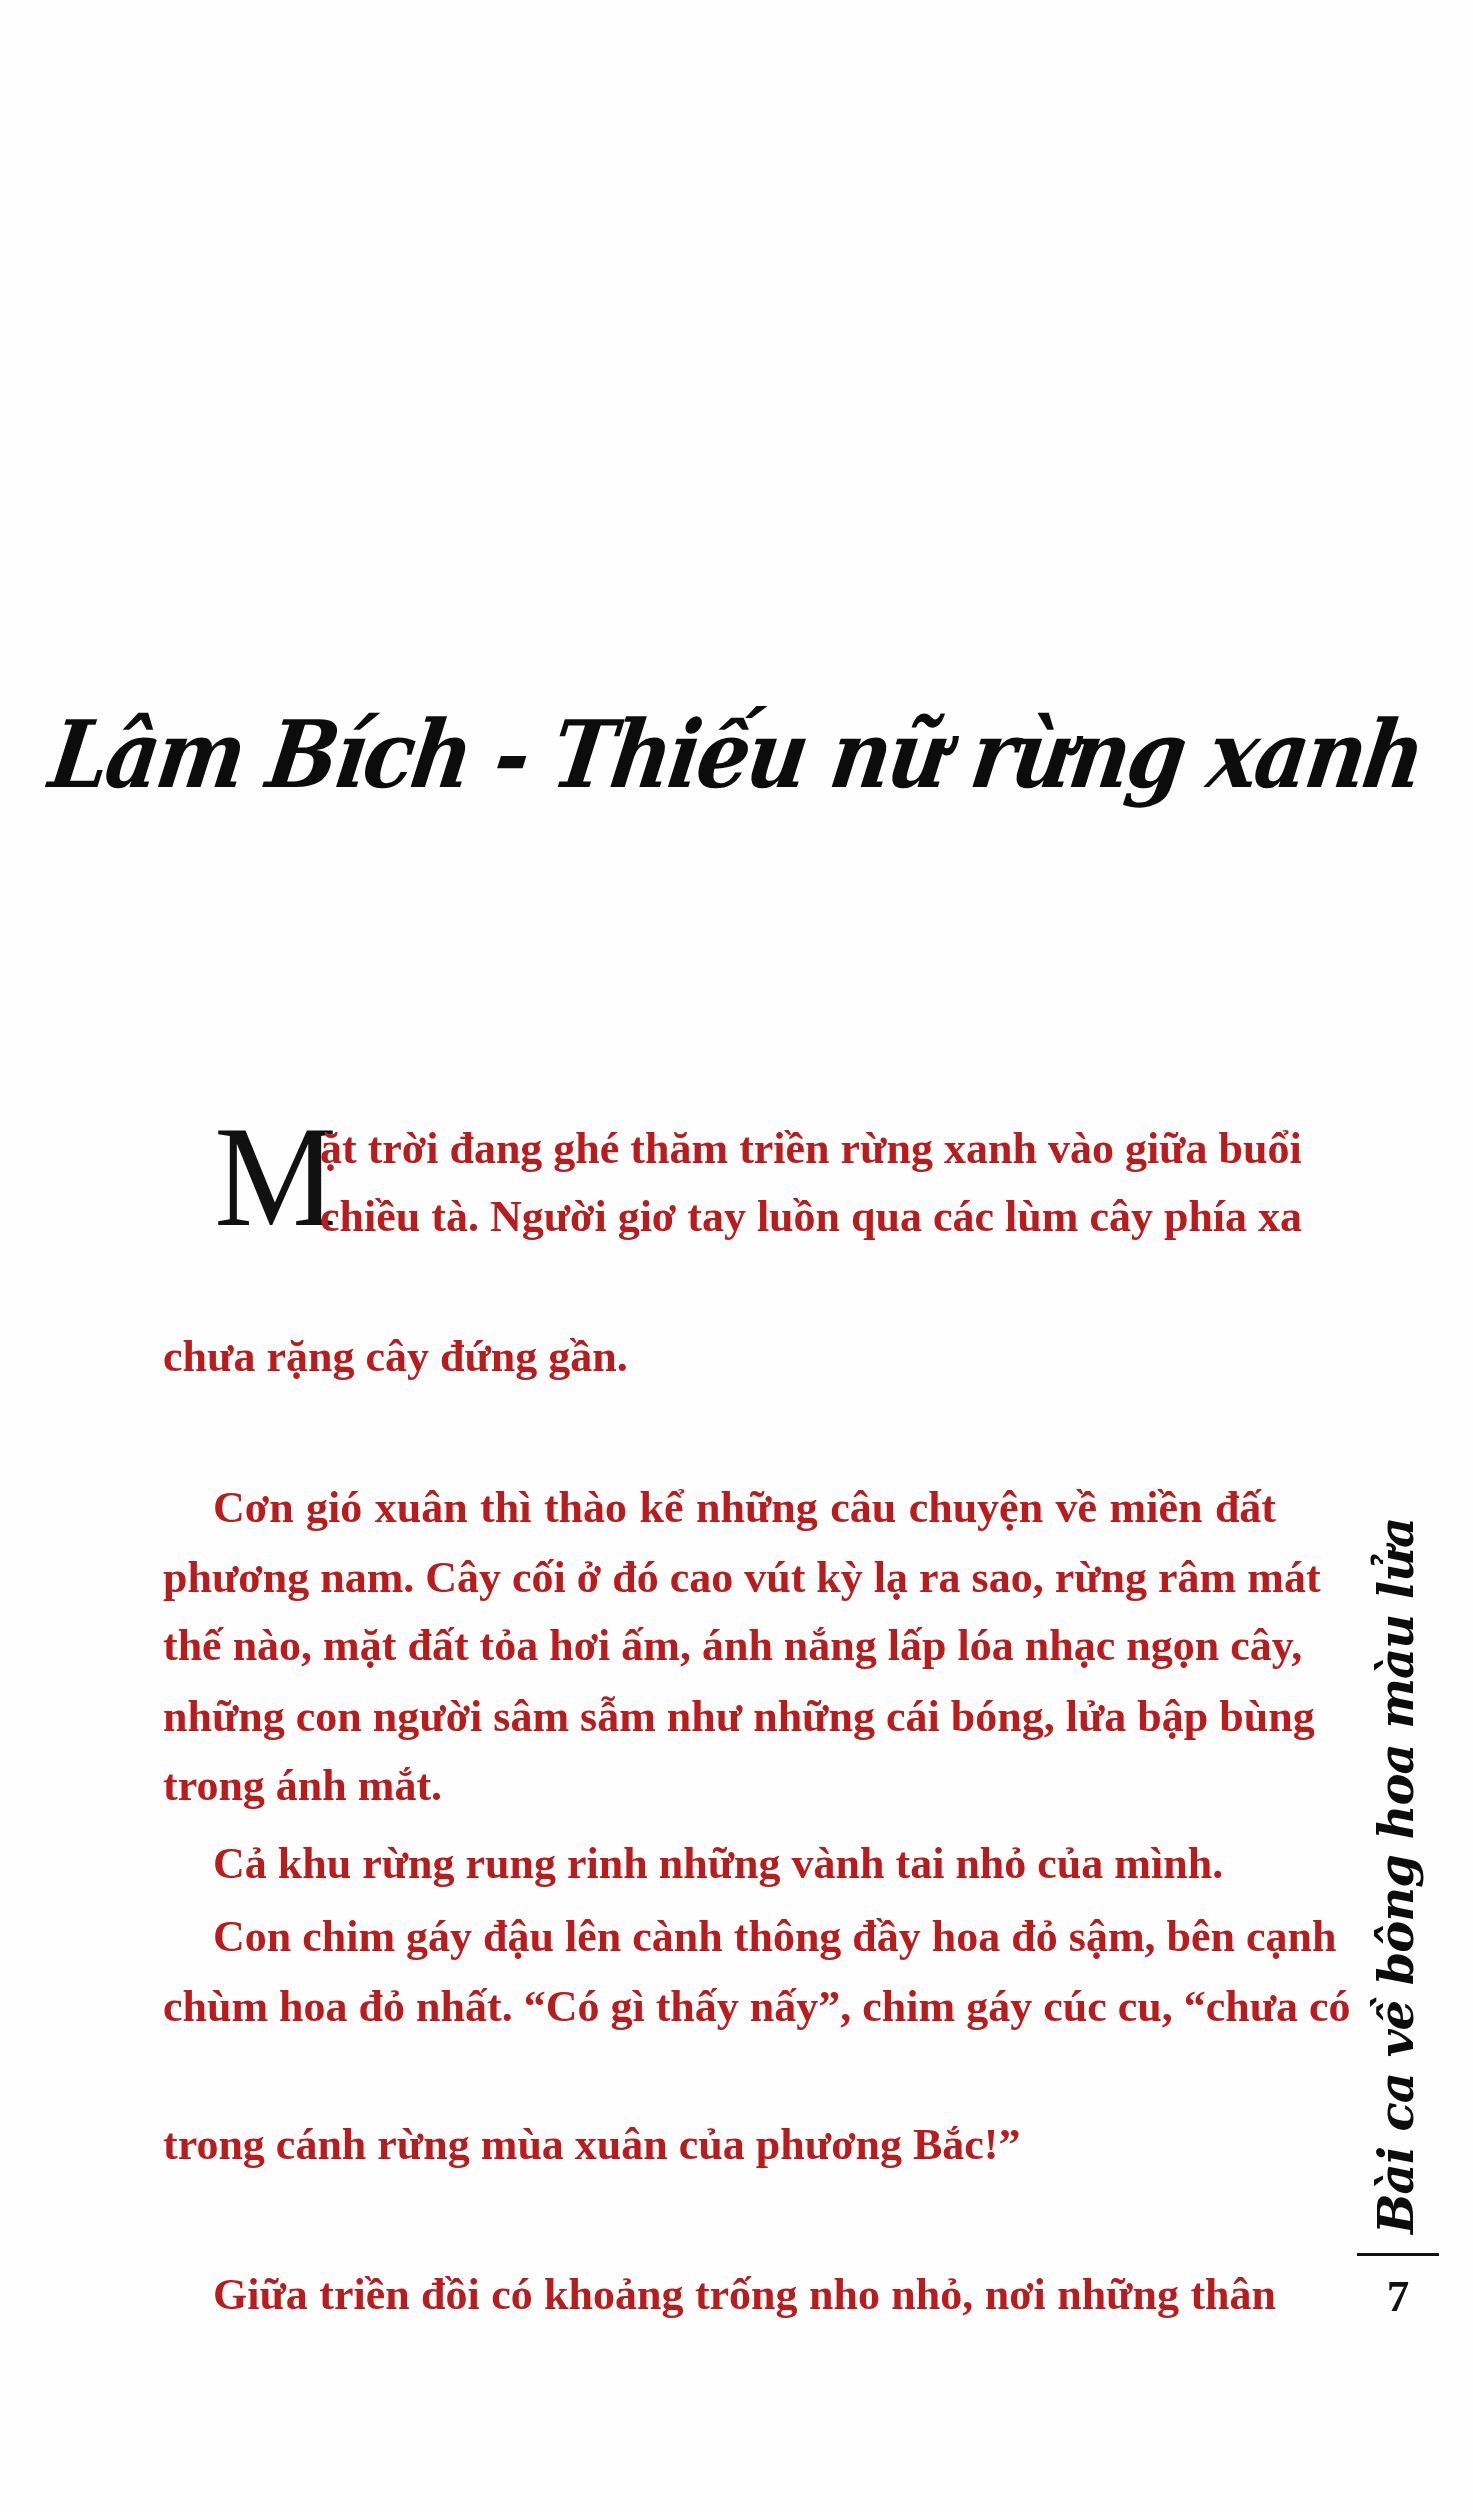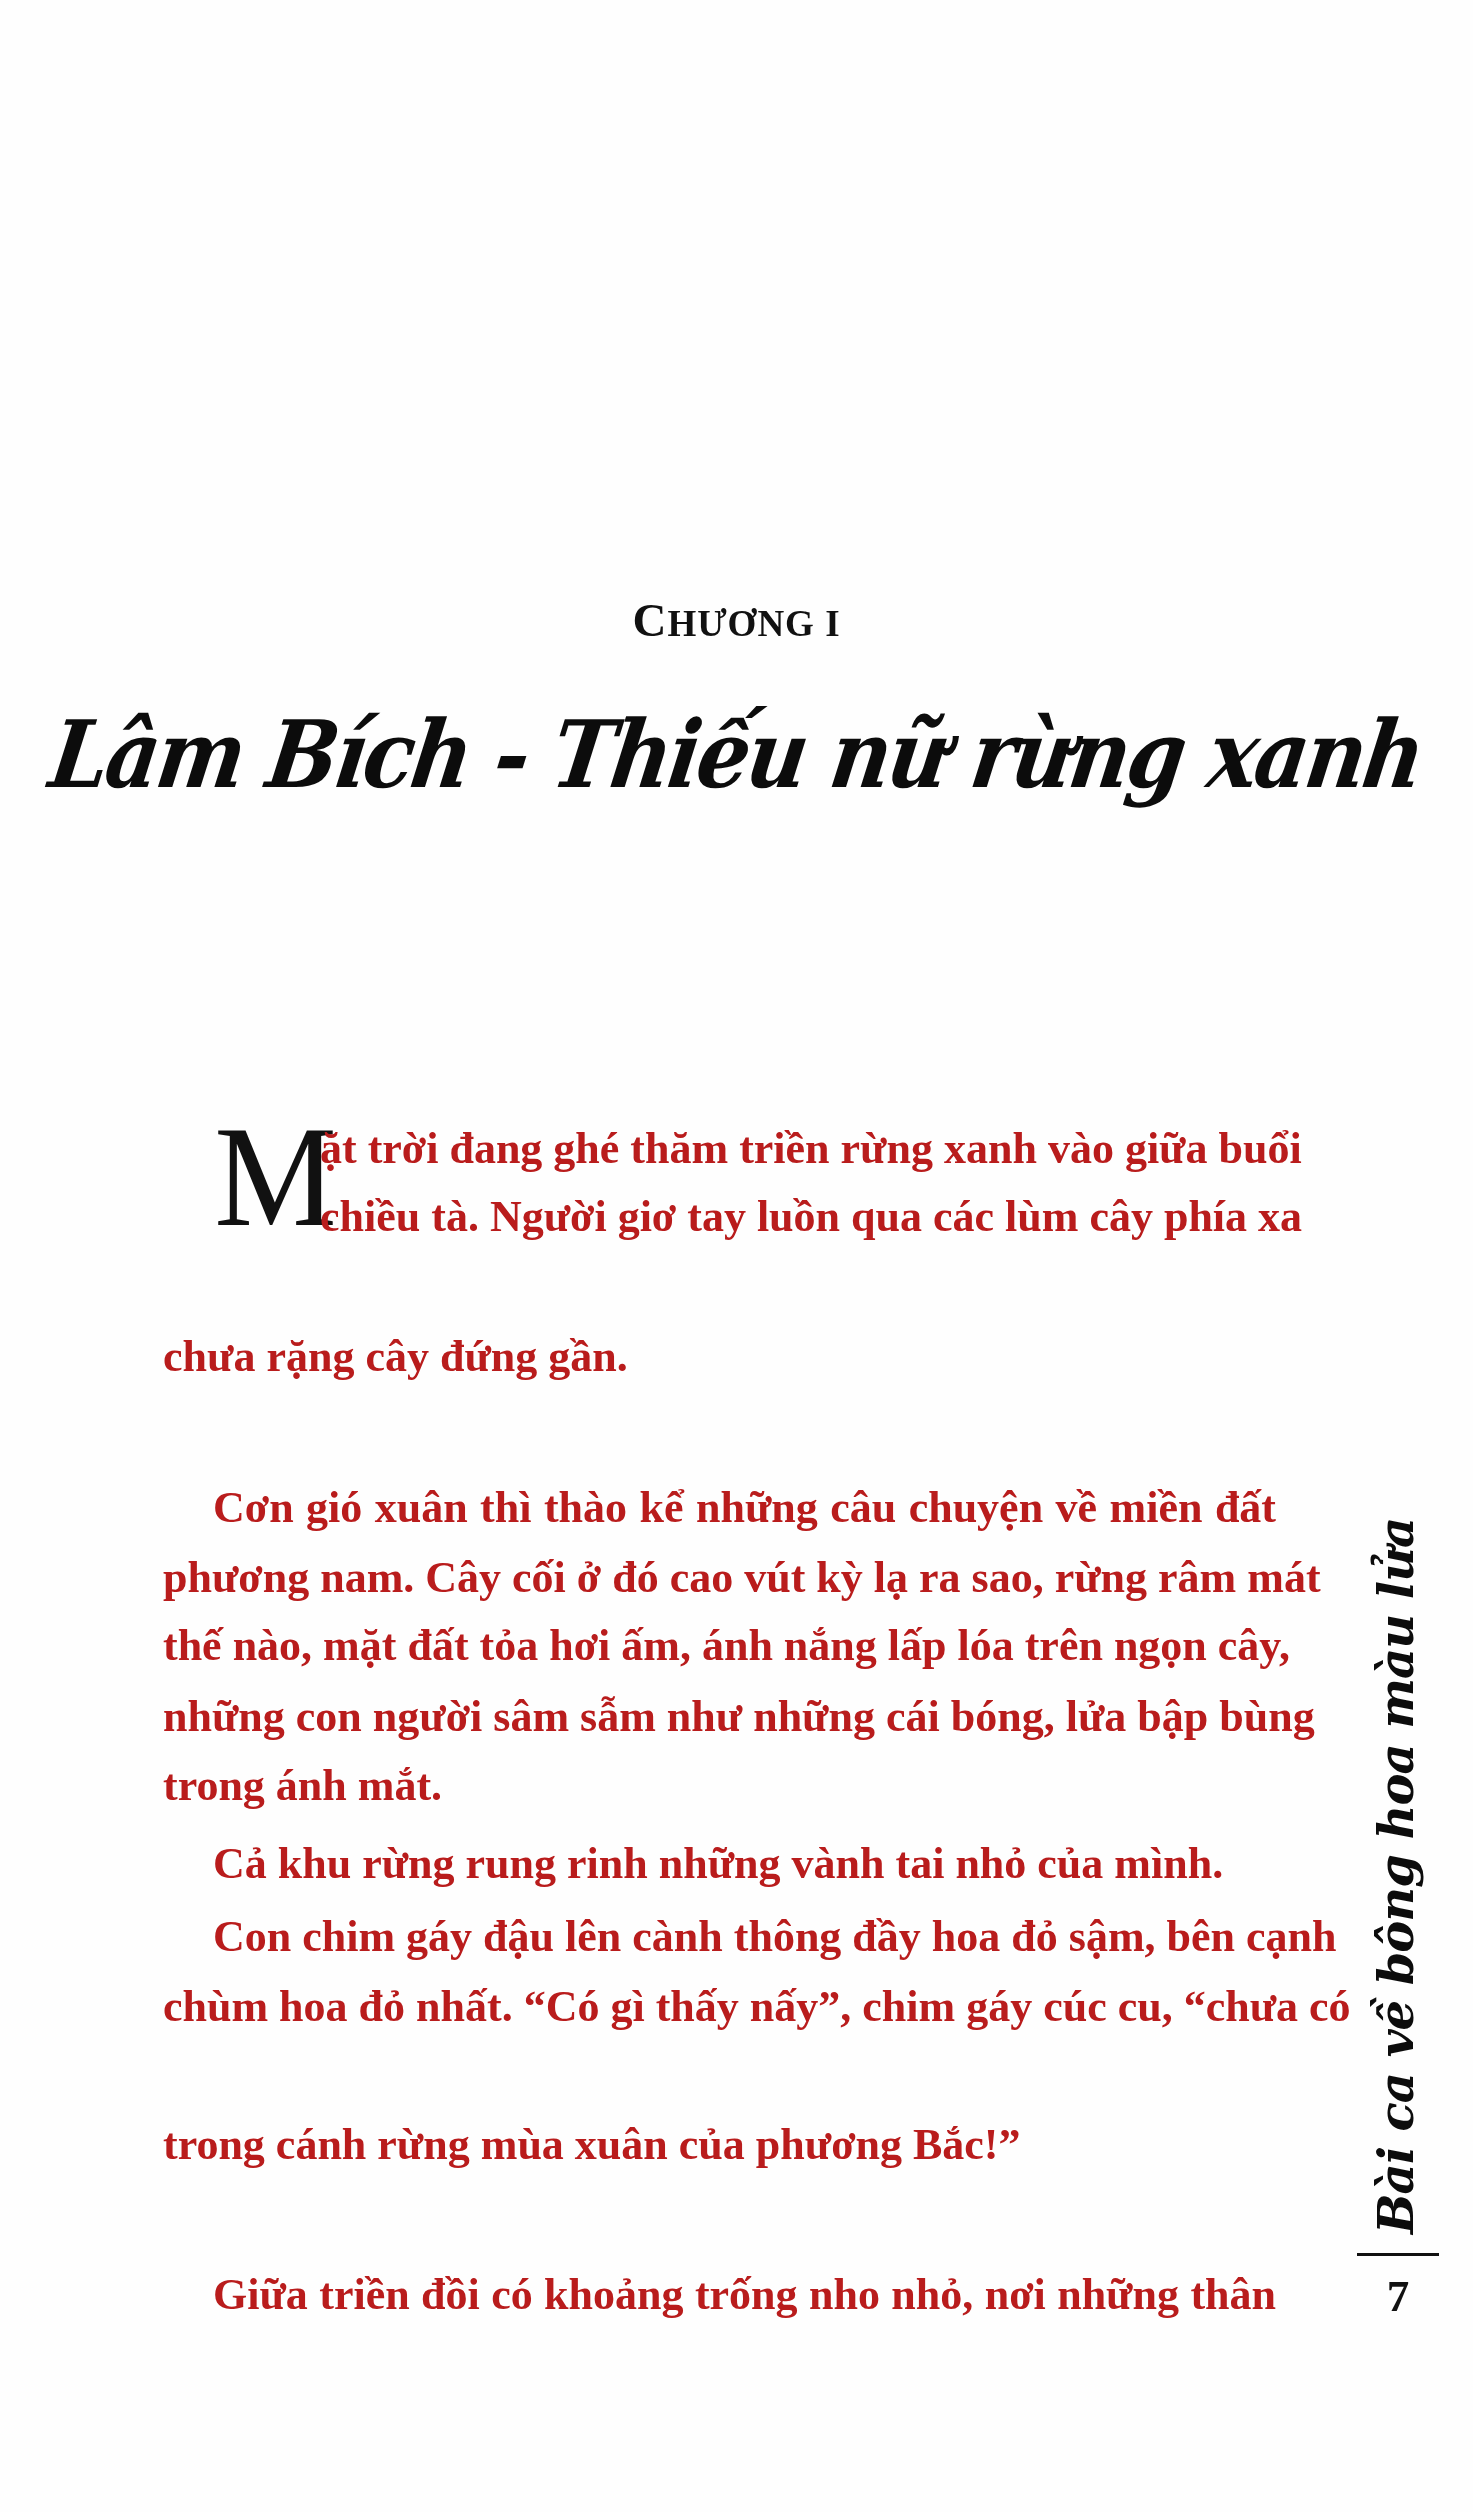--- a/index.html
+++ b/index.html
@@ -52,34 +52,33 @@
     position: absolute; left: 1374px; top: 2274px; width: 48px; text-align: center;
     font-family: "Liberation Serif", "DejaVu Serif", serif; font-weight: bold;
     font-size: 45px; line-height: 45px; color: #111;
   }
 </style>
 </head>
 <body>
 
 <div class="page">
 
-  <div class="chapter-heading"><span>C</span><span class="sc">HƯƠNG I</span></div>
 
   <div class="chapter-subtitle">Lâm Bích - Thiếu nữ rừng xanh</div>
 
   <div class="dropcap">M</div>
 
   <div class="line dropline" style="top:1114px">ặt trời đang ghé thăm triền rừng xanh vào giữa buổi</div>
   <div class="line dropline" style="top:1182px">chiều tà. Người giơ tay luồn qua các lùm cây phía xa</div>
   <div class="line last" style="top:1322px">chưa rặng cây đứng gần.</div>
 
 
   <div class="line indent" style="top:1473px">Cơn gió xuân thì thào kể những câu chuyện về miền đất</div>
   <div class="line" style="top:1543px">phương nam. Cây cối ở đó cao vút kỳ lạ ra sao, rừng râm mát</div>
-  <div class="line" style="top:1611px">thế nào, mặt đất tỏa hơi ấm, ánh nắng lấp lóa trên ngọn cây,</div>
+  <div class="line" style="top:1611px">thế nào, mặt đất tỏa hơi ấm, ánh nắng lấp lóa nhạc ngọn cây,</div>
   <div class="line" style="top:1682px">những con người sâm sẫm như những cái bóng, lửa bập bùng</div>
   <div class="line last" style="top:1751px">trong ánh mắt.</div>
 
   <div class="line indent last" style="top:1829px">Cả khu rừng rung rinh những vành tai nhỏ của mình.</div>
 
   <div class="line indent" style="top:1902px">Con chim gáy đậu lên cành thông đầy hoa đỏ sậm, bên cạnh</div>
   <div class="line" style="top:1972px">chùm hoa đỏ nhất. “Có gì thấy nấy”, chim gáy cúc cu, “chưa có</div>
   <div class="line last" style="top:2110px">trong cánh rừng mùa xuân của phương Bắc!”</div>
 
 

